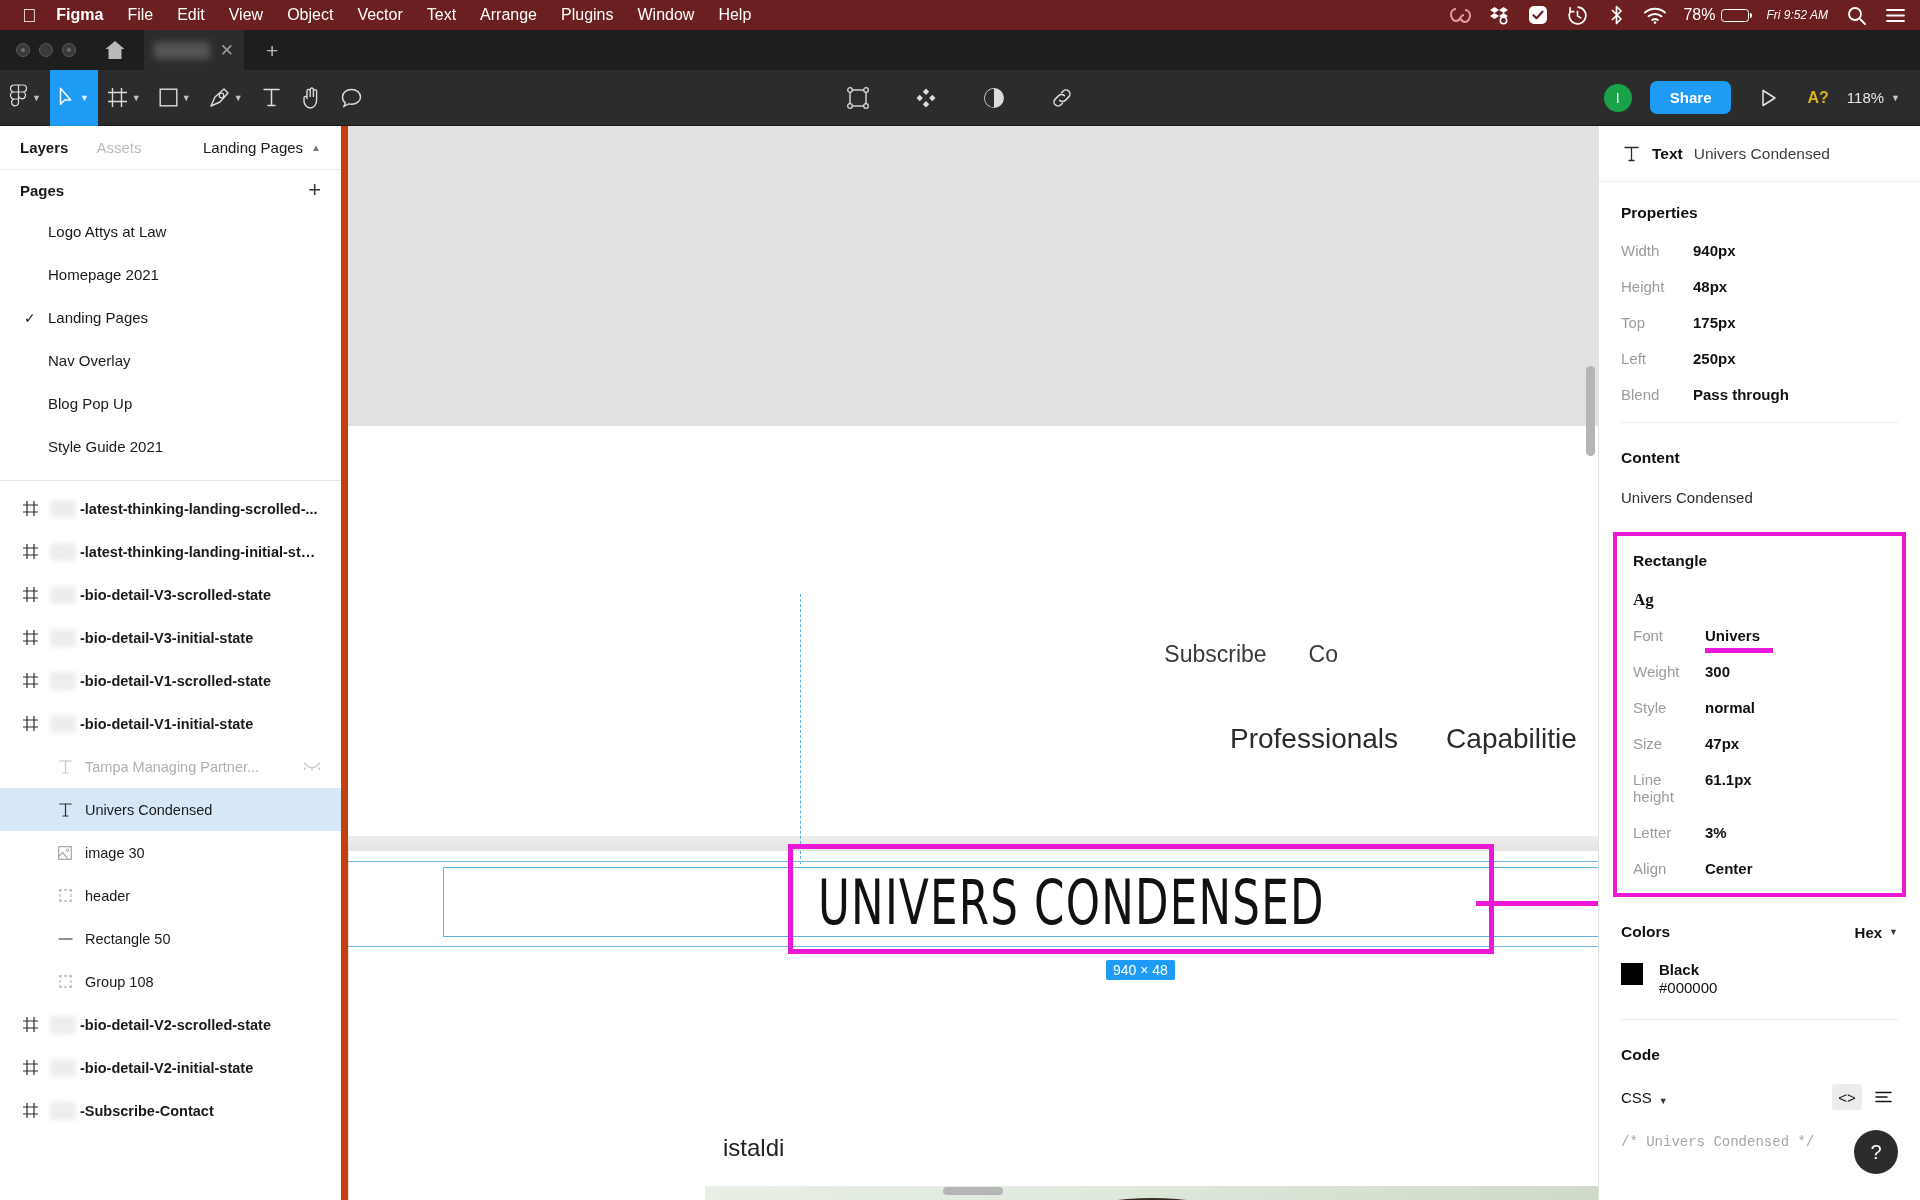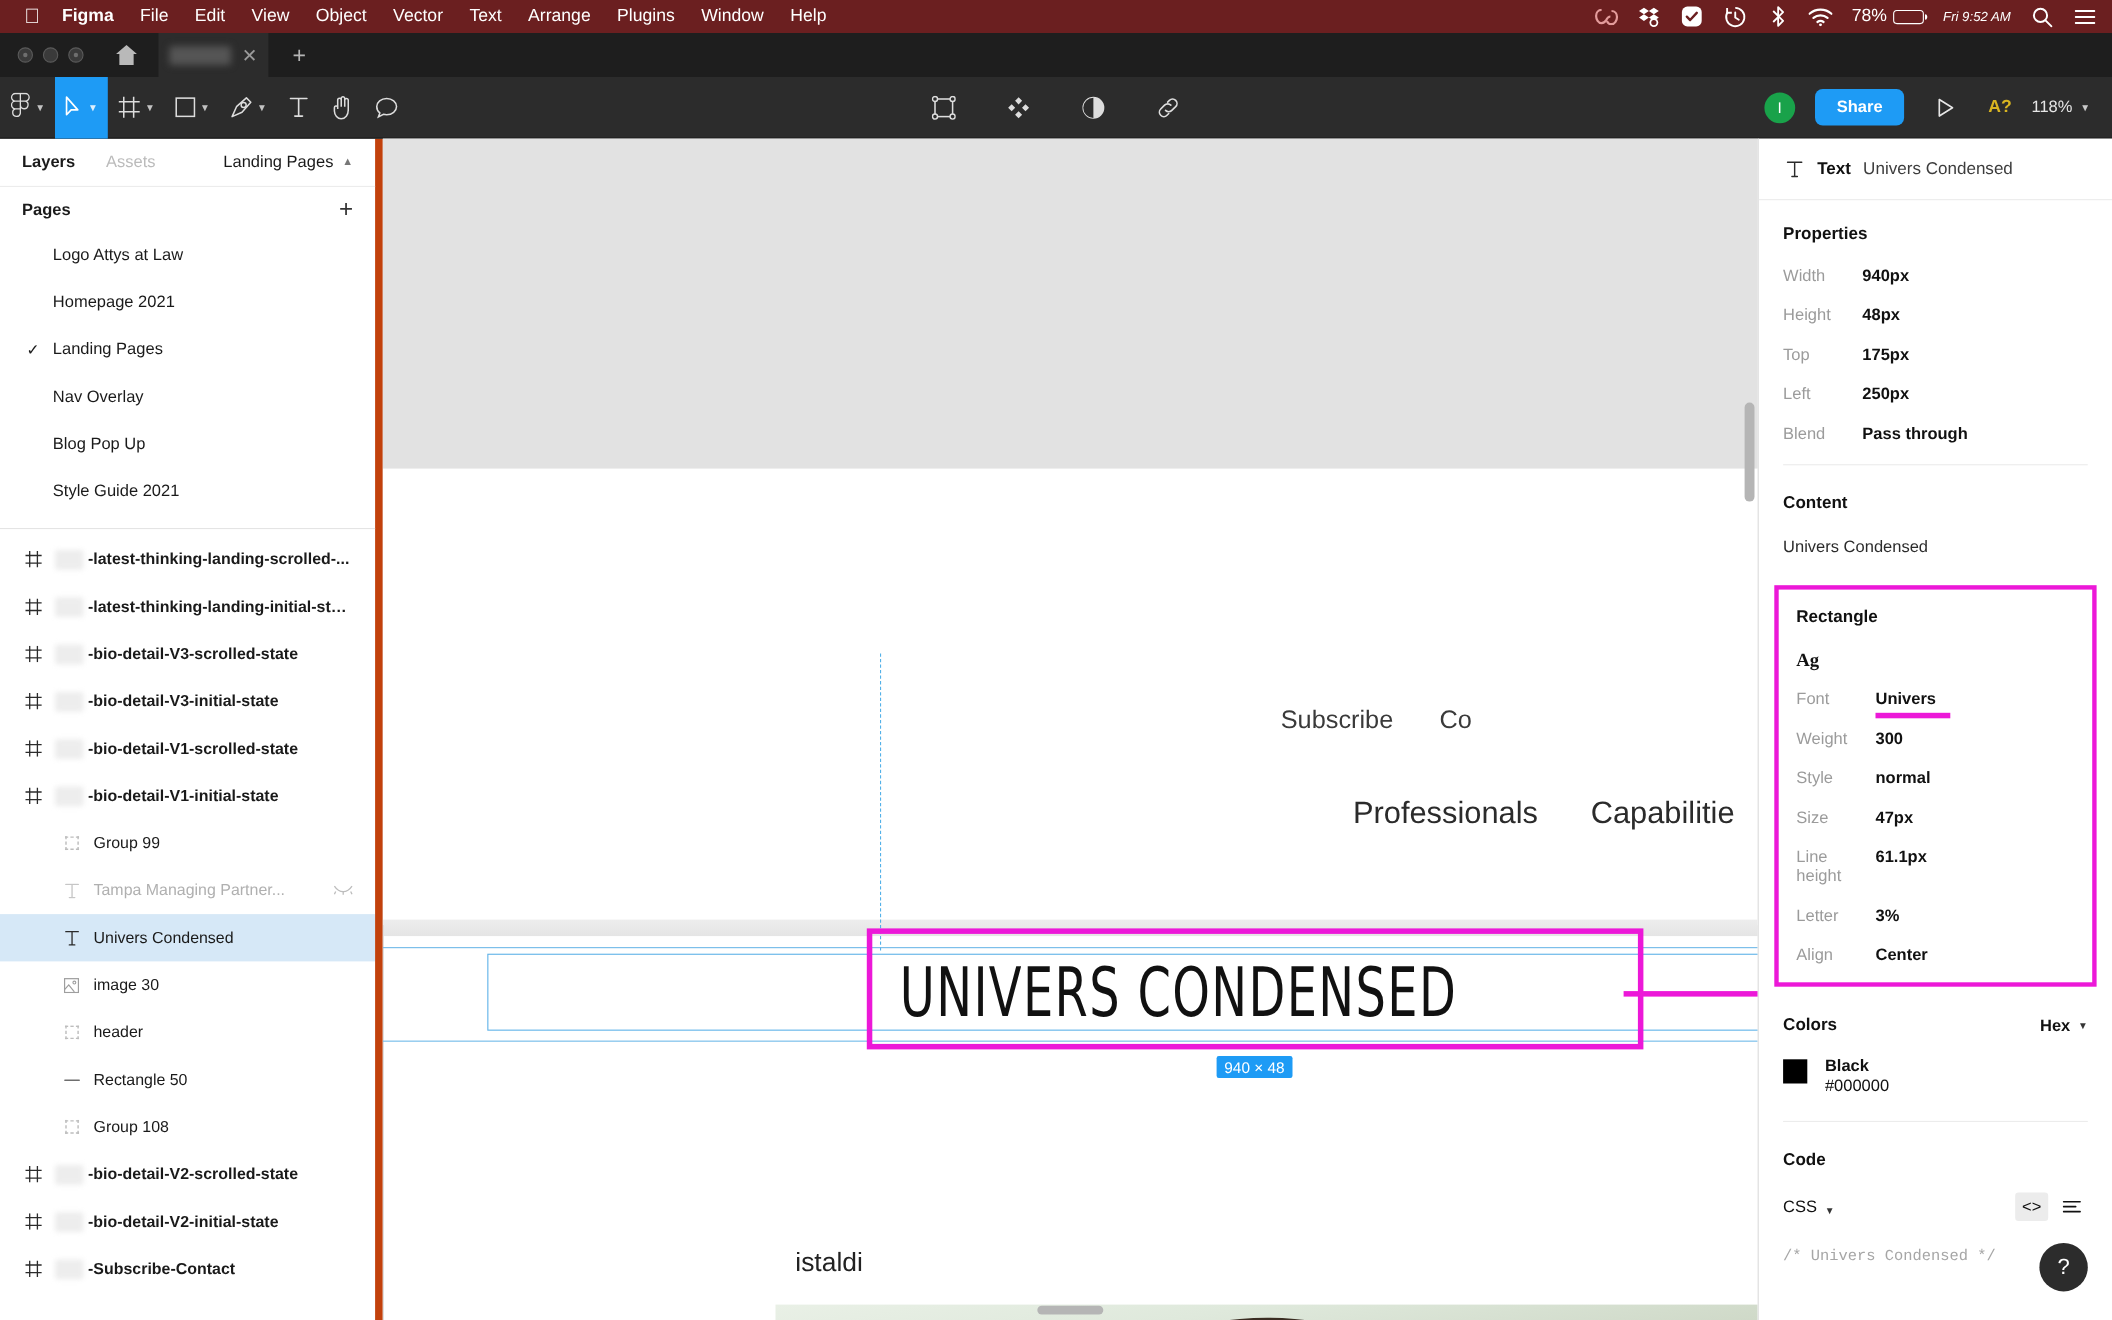--- a/index.html
+++ b/index.html
@@ -541,28 +541,20 @@
       <div class="layer-row frame">
         <span class="l-ico">
             <svg width="15" height="15" viewBox="0 0 15 15">
               <path d="M4 0v15M11 0v15M0 4h15M0 11h15" stroke="#2b2b2b" stroke-width="1.2"></path>
             </svg>
           </span>
         <span class="blurchip"></span>
         <span class="l-name">-bio-detail-V1-initial-state</span>
       </div>
 
-      <div class="layer-row child">
-        <span class="l-ico">
-            <svg width="13" height="13" viewBox="0 0 13 13">
-              <path d="M0 1h3M5 1h3M10 1h3M0 12h3M5 12h3M10 12h3M1 0v3M1 5v3M1 10v3M12 0v3M12 5v3M12 10v3" stroke="#bdbdbd" stroke-width="1.3"></path>
-            </svg>
-          </span>
-        <span class="l-name">Group 99</span>
-      </div>
       <div class="layer-row child dim">
         <span class="l-ico">
             <svg width="13" height="14" viewBox="0 0 13 14">
               <path d="M.8 1h11.4M6.5 1v12M4 13h5" stroke="#c6c6c6" stroke-width="1.2" stroke-linecap="round"></path>
             </svg>
           </span>
         <span class="l-name">Tampa Managing Partner...</span>
         <span class="eye-off">
           <svg width="18" height="10" viewBox="0 0 18 10">
               <path d="M1 1.5c2.2 3.3 5 5 8 5s5.8-1.7 8-5" stroke="#bdbdbd" stroke-width="1.2" fill="none"></path>

